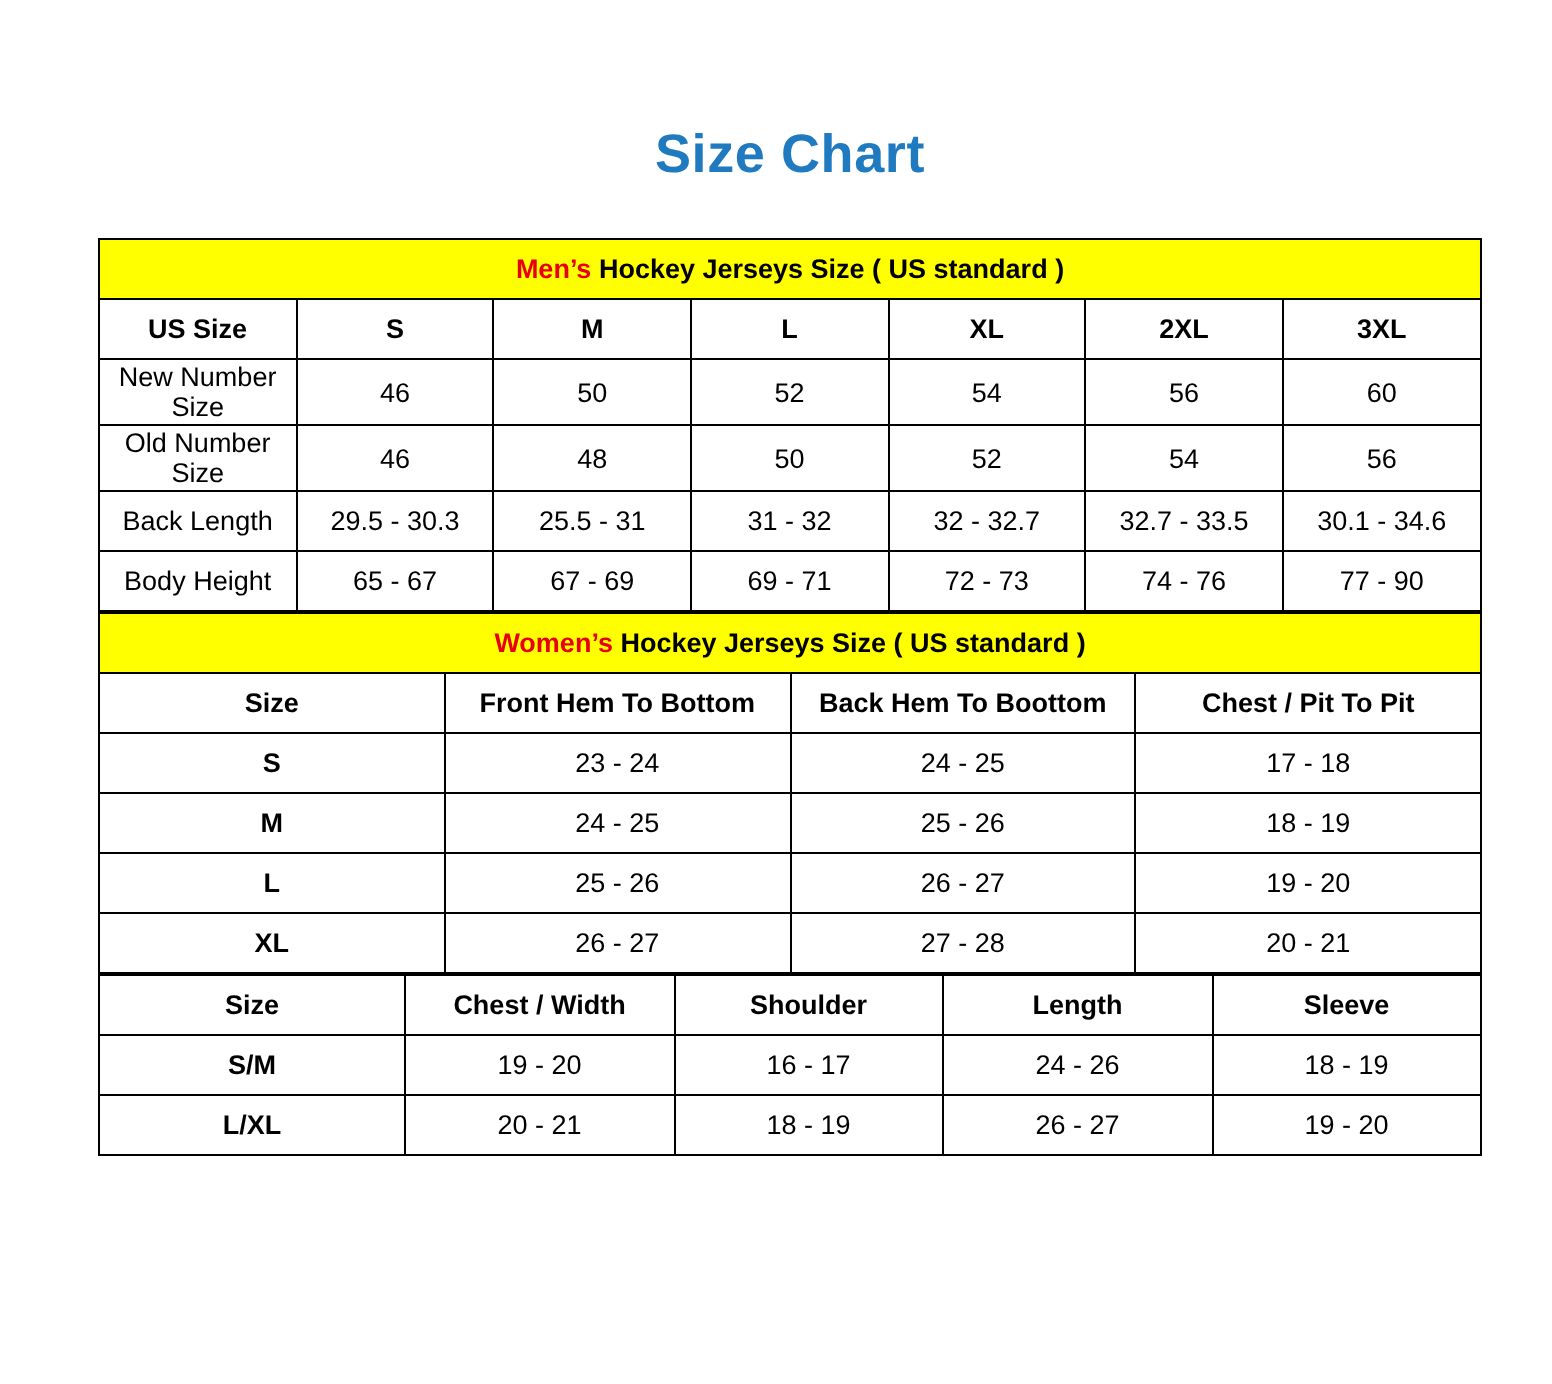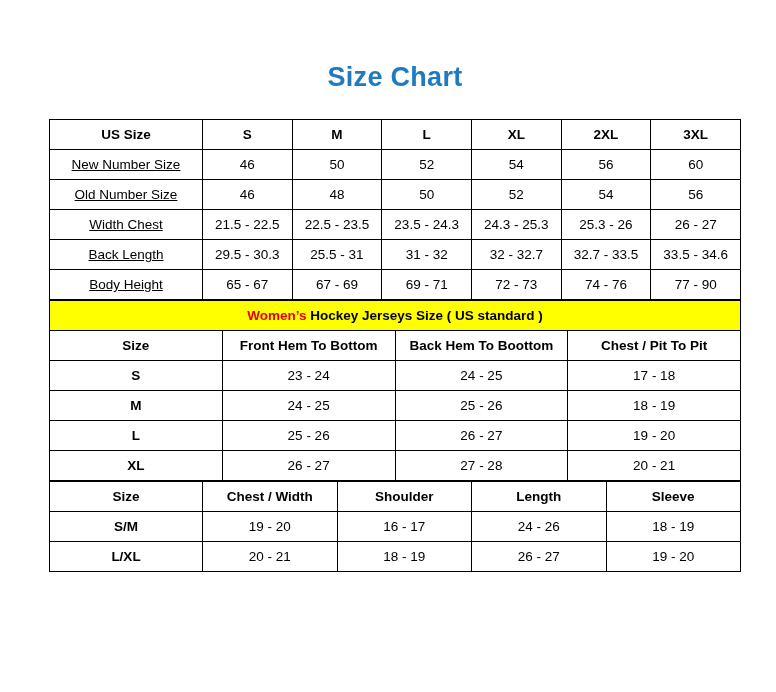--- a/index.html
+++ b/index.html
@@ -53,37 +53,39 @@
     height: 31px;
   }
   td.section-header .accent {
     color: #e8000d;
   }
   td.col-head {
     font-weight: bold;
   }
   td.row-label {
     font-weight: normal;
-    text-decoration: underline;
   }
   .mens-table td:first-child { width: 148px; }
   .womens-table td:first-child { width: 148px; text-align: center; }
   .youth-table td:first-child { width: 148px; }
 </style>
 </head>
 <body>
 
 <div class="page">
 
   <div class="chart-title">Size Chart</div>
 
   <div class="tables-wrap">
 
     <table class="size-table mens-table">
       <tbody>
+        <tr>
+          <td class="section-header" colspan="7"><span class="accent">Men’s</span><span> Hockey Jerseys Size ( US standard )</span></td>
+        </tr>
         <tr>
           <td class="col-head">US Size</td>
           <td class="col-head">S</td>
           <td class="col-head">M</td>
           <td class="col-head">L</td>
           <td class="col-head">XL</td>
           <td class="col-head">2XL</td>
           <td class="col-head">3XL</td>
         </tr>
         <tr>
@@ -98,36 +100,27 @@
         <tr>
           <td class="row-label">Old Number Size</td>
           <td>46</td>
           <td>48</td>
           <td>50</td>
           <td>52</td>
           <td>54</td>
           <td>56</td>
         </tr>
         <tr>
-          <td class="row-label">Width Chest</td>
-          <td>21.5 - 22.5</td>
-          <td>22.5 - 23.5</td>
-          <td>23.5 - 24.3</td>
-          <td>24.3 - 25.3</td>
-          <td>25.3 - 26</td>
-          <td>26 - 27</td>
-        </tr>
-        <tr>
           <td class="row-label">Back Length</td>
           <td>29.5 - 30.3</td>
           <td>25.5 - 31</td>
           <td>31 - 32</td>
           <td>32 - 32.7</td>
           <td>32.7 - 33.5</td>
-          <td>33.5 - 34.6</td>
+          <td>30.1 - 34.6</td>
         </tr>
         <tr>
           <td class="row-label">Body Height</td>
           <td>65 - 67</td>
           <td>67 - 69</td>
           <td>69 - 71</td>
           <td>72 - 73</td>
           <td>74 - 76</td>
           <td>77 - 90</td>
         </tr>

